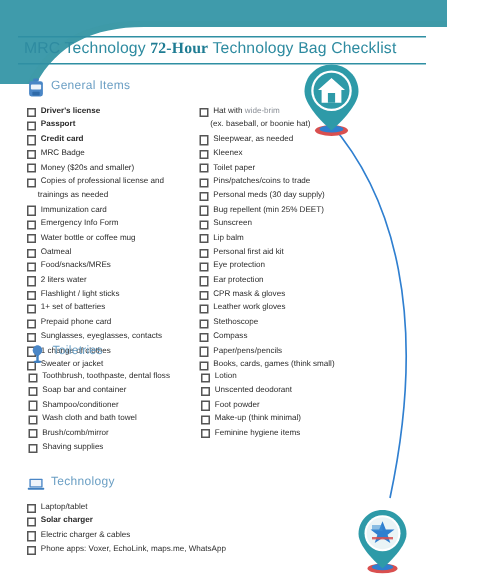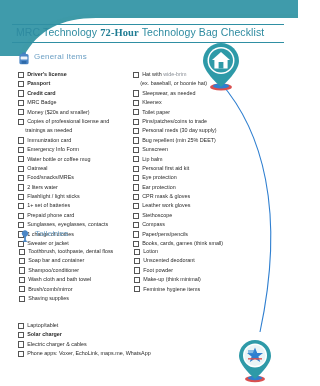--- a/index.html
+++ b/index.html
@@ -328,20 +328,28 @@
           </div>
         <div class="item">
             <span class="box"></span>
             <span class="txt">Feminine hygiene items</span>
           </div>
       </div>
     </div>
   </div>
 
   <div class="section" style="left:18px;top:316px;">
+    <div class="sec-head">
+      <svg class="sec-icon" viewBox="0 0 12 13">
+        <rect x="1.6" y="3.2" width="8.8" height="5.8" rx="0.5" fill="#4a86c6"></rect>
+        <rect x="2.5" y="4" width="7" height="4.2" fill="#eef4fa"></rect>
+        <rect x="0.5" y="9.2" width="11" height="1.3" rx="0.5" fill="#3f7fc0"></rect>
+      </svg>
+      <span class="sec-title">Technology</span>
+    </div>
     <div class="cols">
       <div class="col" style="width:250px;">
         <div class="item">
             <span class="box"></span>
             <span class="txt">Laptop/tablet</span>
           </div>
         <div class="item b">
             <span class="box"></span>
             <span class="txt">Solar charger</span>
           </div>

